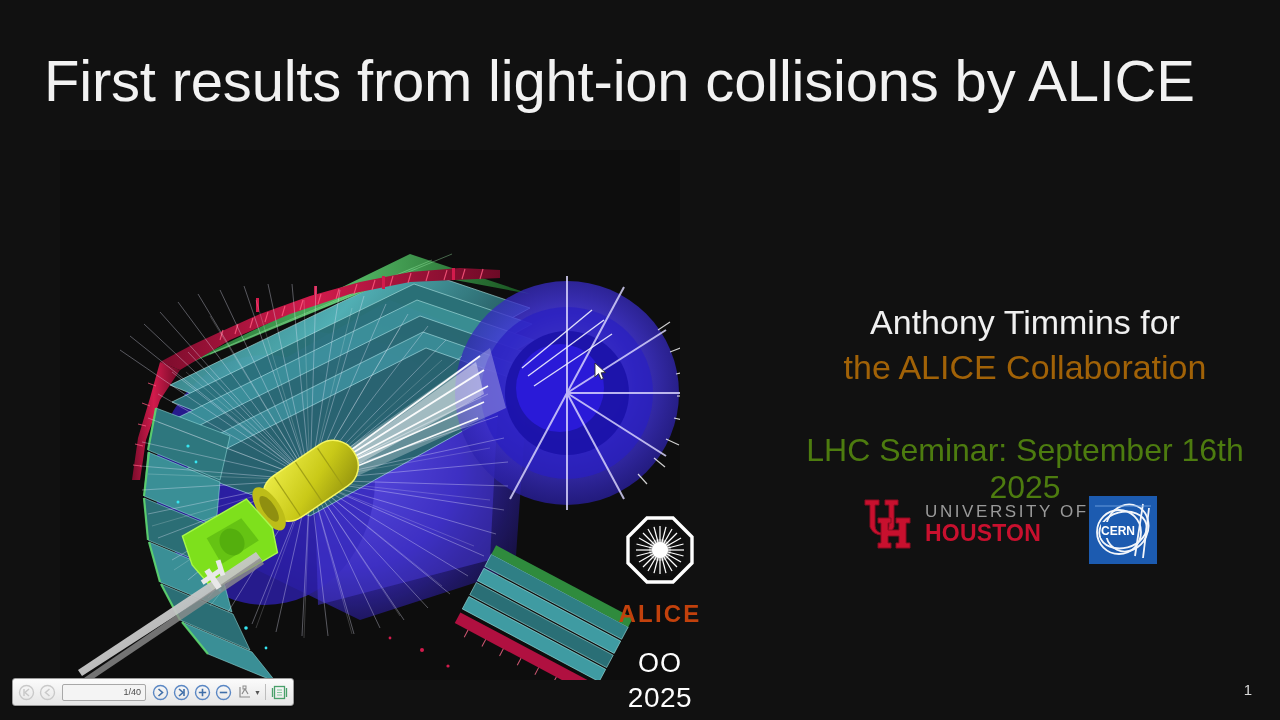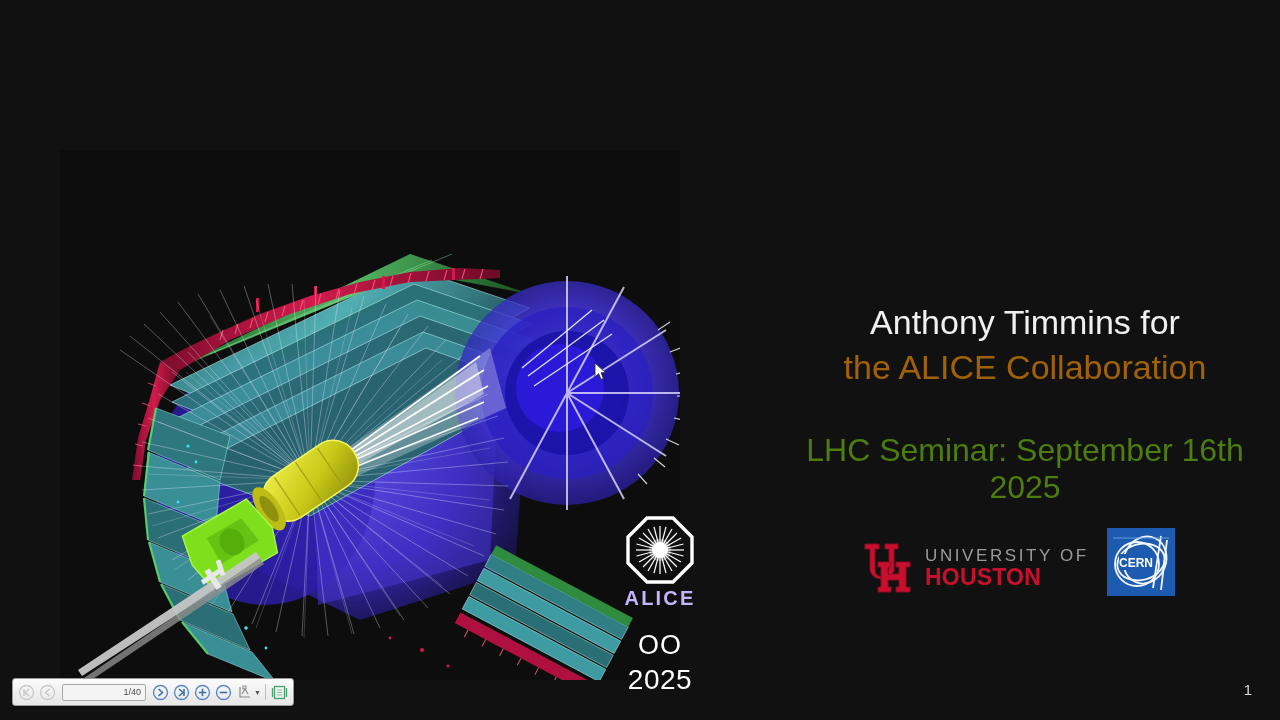--- a/index.html
+++ b/index.html
@@ -83,47 +83,46 @@
   #alice-logo {
     position: absolute;
     left: 612px;
     top: 516px;
     width: 96px;
     text-align: center;
     color: #ffffff;
   }
   #alice-mark { width: 68px; height: 68px; margin: 0 auto; display: block; }
   #alice-wordmark {
-    font-size: 20px;
+    font-size: 24px;
     letter-spacing: 2.2px;
     font-weight: 700;
-    margin-top: 3px;
-    color: #c4b5fd;
+    margin-top: 16px;
+    color: #c2410c;
   }
   #alice-system {
     font-size: 27px;
     letter-spacing: 1px;
     margin-top: 20px;
     color: #fdfdfd;
   }
   #alice-year {
     font-size: 28px;
     letter-spacing: 0.5px;
     margin-top: 3px;
     color: #fdfdfd;
   }
 
   
   #logo-row {
     position: absolute;
     left: 862px;
-    top: 528px;
+    top: 496px;
     display: flex;
-    align-items: flex-end;
-    gap: 18px;
+    align-items: flex-start;
   }
   #uh-logo { display: flex; align-items: center; gap: 11px; }
   #uh-monogram { width: 52px; height: 56px; display: block; }
   #uh-text { line-height: 1; }
   #uh-university-of {
     font-size: 17px;
     letter-spacing: 2.6px;
     color: #9a9a9a;
     font-weight: 400;
   }
@@ -194,20 +193,21 @@
     top: 362px;
     width: 13px;
     height: 19px;
   }
 </style>
 </head>
 <body>
 
 <div id="slide-viewer">
 
+  <div id="slide-title">First results from light-ion collisions by ALICE</div>
 
   <div id="event-display">
     <svg width="620" height="530" viewBox="0 0 620 530" xmlns="http://www.w3.org/2000/svg">
       <defs>
         <radialGradient id="tpcGlow" cx="45%" cy="50%" r="62%">
           <stop offset="0%" stop-color="#7a6bff" stop-opacity="0.95"></stop>
           <stop offset="55%" stop-color="#3d2fd0" stop-opacity="0.85"></stop>
           <stop offset="100%" stop-color="#1a1060" stop-opacity="0.55"></stop>
         </radialGradient>
         <radialGradient id="magnetGlow" cx="50%" cy="45%" r="60%">

